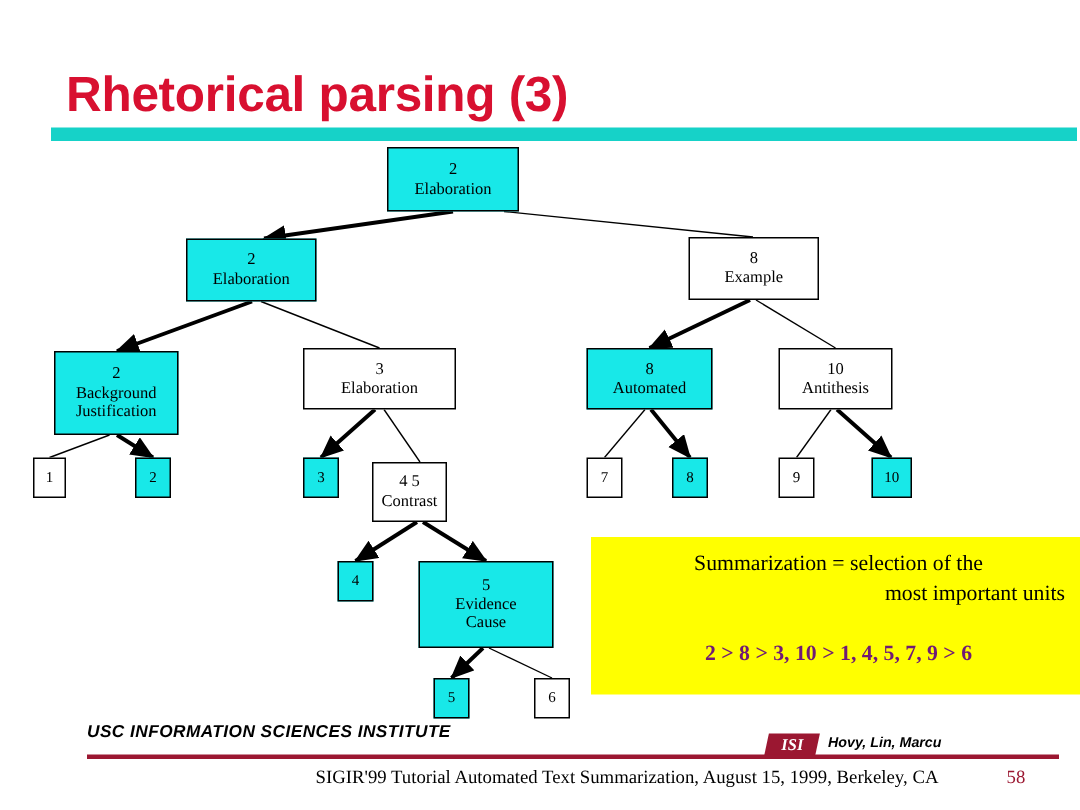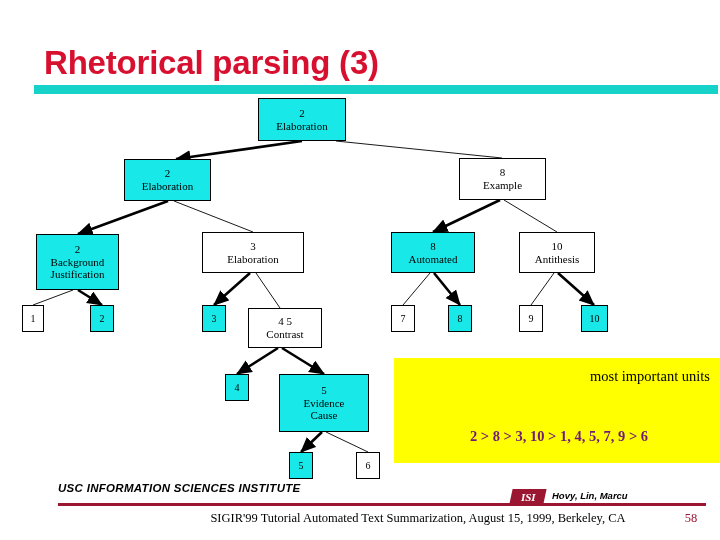--- a/index.html
+++ b/index.html
@@ -76,21 +76,21 @@
   .authors{
     position:absolute;left:536px;top:490px;
     font-family:"Liberation Sans", sans-serif;font-style:italic;font-weight:bold;
     font-size:9.5px;color:#000000;white-space:nowrap;
   }
   .footer-caption{
     position:absolute;left:0;top:511px;width:720px;text-align:center;
     font-family:"Liberation Serif", serif;font-size:12.5px;color:#000000;padding-left:42px;
   }
   .page-num{
-    position:absolute;left:655px;top:511px;width:40px;text-align:center;
+    position:absolute;left:655px;top:511px;width:40px;text-align:left;
     font-family:"Liberation Serif", serif;font-size:12.5px;color:#9b1731;
   }
 </style>
 </head>
 <body>
 
 <div id="slide">
 
   <div class="title">Rhetorical parsing (3)</div>
   <div class="rule"></div>
@@ -146,21 +146,21 @@
         <span class="ln">Elaboration</span>
       </div>
       <div class="node big fill" style="left: 375px; top: 232px; width: 84px; height: 41px;">
         <span class="ln">8</span>
         <span class="ln">Automated</span>
       </div>
       <div class="node big" style="left: 503px; top: 232px; width: 76px; height: 41px;">
         <span class="ln">10</span>
         <span class="ln">Antithesis</span>
       </div>
-      <div class="node big" style="left: 232px; top: 308px; width: 74px; height: 40px;">
+      <div class="node big" style="left: 232px; top: 308px; width: 50px; height: 40px;">
         <span class="ln">4 5</span>
         <span class="ln">Contrast</span>
       </div>
       <div class="node big fill" style="left: 263px; top: 374px; width: 90px; height: 58px;">
         <span class="ln">5</span>
         <span class="ln">Evidence</span>
         <span class="ln">Cause</span>
       </div>
       <div class="node leaf" style="left: 6px; top: 305px; width: 22px; height: 27px;">
         <span class="ln">1</span>
@@ -189,20 +189,21 @@
       <div class="node leaf fill" style="left: 273px; top: 452px; width: 24px; height: 27px;">
         <span class="ln">5</span>
       </div>
       <div class="node leaf" style="left: 340px; top: 452px; width: 24px; height: 27px;">
         <span class="ln">6</span>
       </div>
     </div>
 
   <div class="summary">
     <div class="s1">
+      <span class="first">Summarization = selection of the</span>
       <span class="second">most important units</span>
     </div>
     <div class="s2">2 &gt; 8 &gt; 3, 10 &gt; 1, 4, 5, 7, 9 &gt; 6</div>
   </div>
 
   <div class="footer-org">USC INFORMATION SCIENCES INSTITUTE</div>
   <div class="isi-logo">
     <span>ISI</span>
   </div>
   <div class="authors">Hovy, Lin, Marcu</div>

